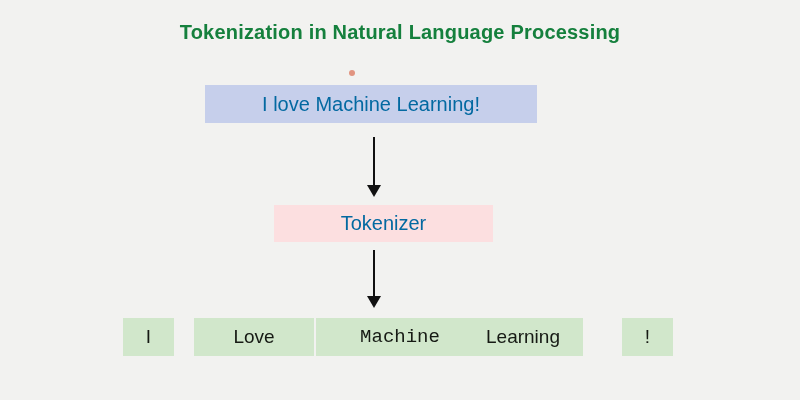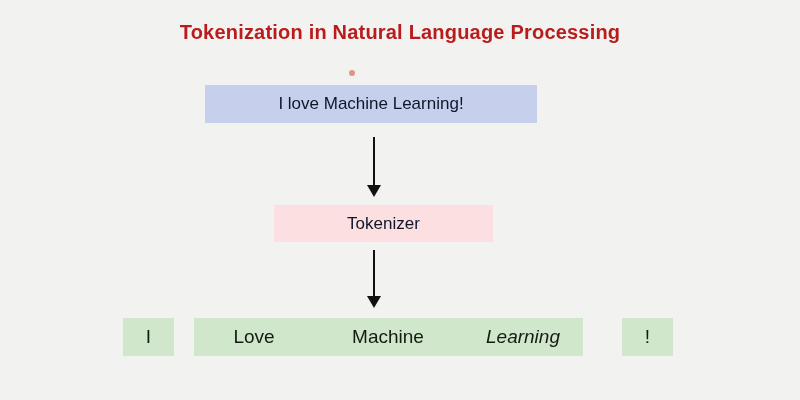--- a/index.html
+++ b/index.html
@@ -15,30 +15,30 @@
     overflow: hidden;
   }
   .title {
     position: absolute;
     top: 21px;
     left: 0;
     width: 800px;
     text-align: center;
     font-size: 20px;
     font-weight: bold;
-    color: #b91c1c;
+    color: #15803d;
     letter-spacing: 0.2px;
   }
   .box {
     position: absolute;
     display: flex;
     align-items: center;
     justify-content: center;
-    font-size: 17px;
-    color: #0f172a;
+    font-size: 20px;
+    color: #0369a1;
   }
   .input-box {
     left: 205px;
     top: 85px;
     width: 332px;
     height: 38px;
     background: #c6cfeb;
   }
   .tokenizer-box {
     left: 274px;
@@ -49,22 +49,22 @@
   }
   .token-box {
     top: 318px;
     height: 38px;
     background: #d1e7cb;
     font-size: 19px;
     color: #161a14;
   }
   .tok-0 { left: 123px; width: 51px; }
   .tok-1 { left: 194px; width: 120px; }
-  .tok-2 { left: 304px; width: 168px; }
-  .tok-3 { left: 463px; width: 120px; font-style: italic; }
+  .tok-2 { left: 316px; width: 168px; font-family: Liberation Mono, monospace; }
+  .tok-3 { left: 463px; width: 120px; }
   .tok-4 { left: 622px; width: 51px; }
   .dot {
     position: absolute;
     left: 349px;
     top: 70px;
     width: 6px;
     height: 6px;
     border-radius: 50%;
     background: #e19480;
   }

